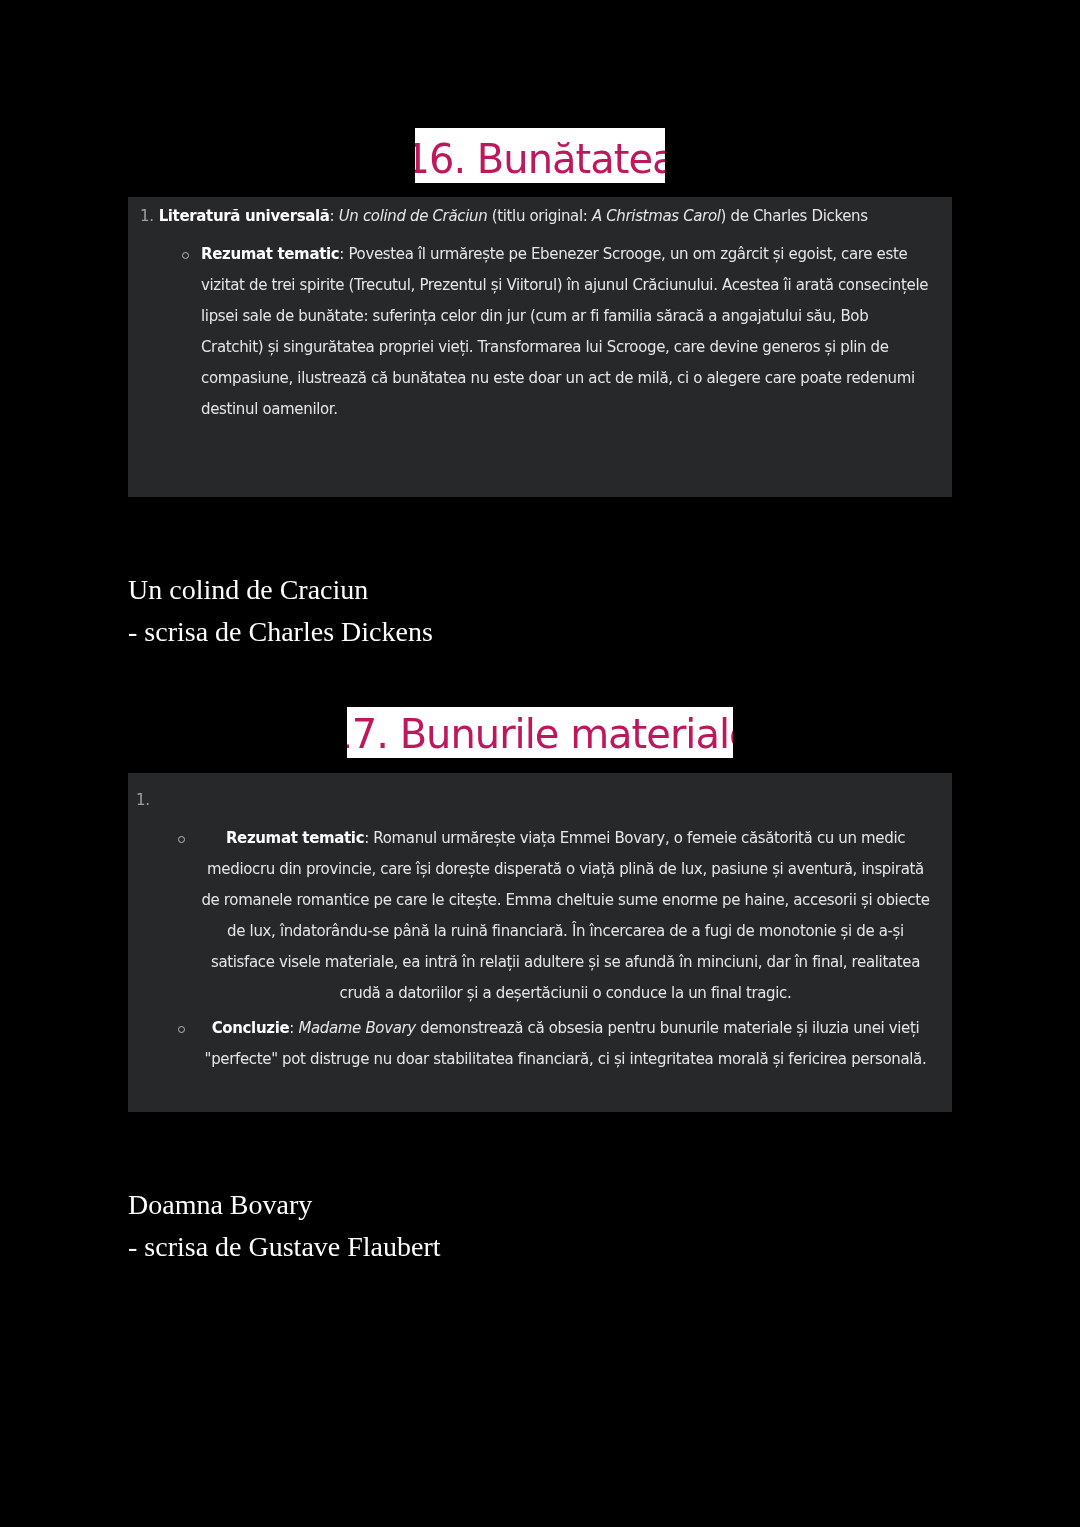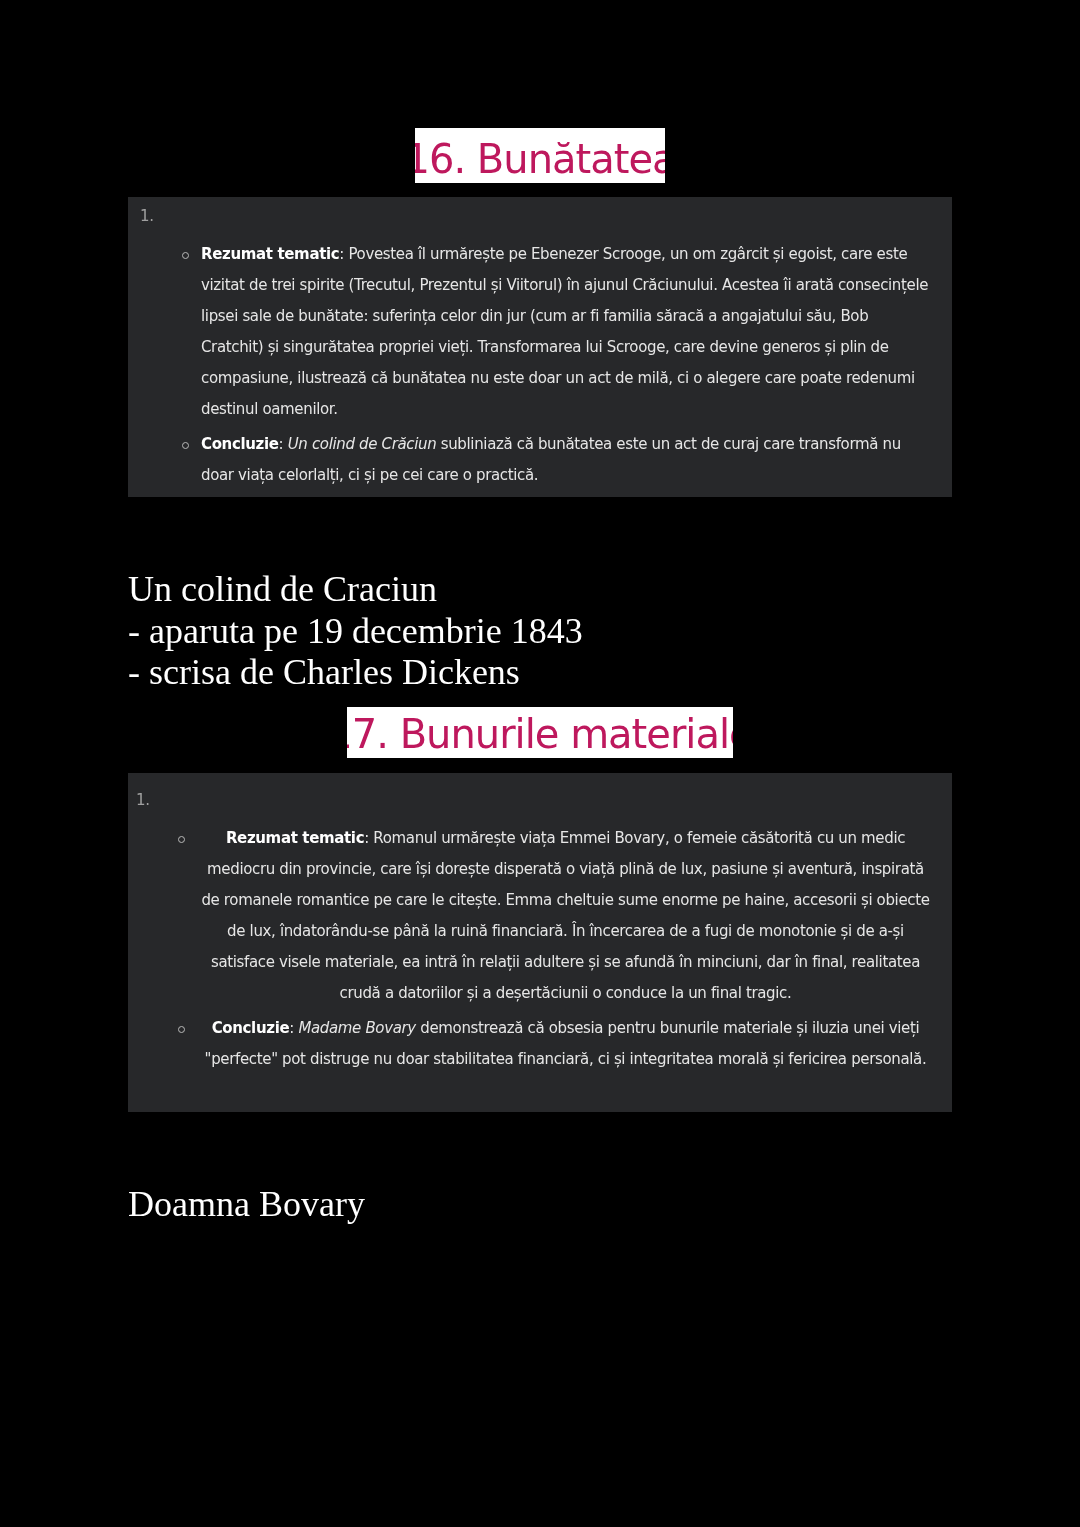--- a/index.html
+++ b/index.html
@@ -77,54 +77,50 @@
       border: 1.2px solid #b8b8b8;
       border-radius: 50%;
     }
     .b { font-weight: bold; color: #ffffff; }
     .i { font-style: italic; }
     .note {
       position: absolute;
       left: 128px;
       color: #ffffff;
       font-family: "Liberation Serif", serif;
-      font-size: 36px;
+      font-size: 28px;
       line-height: 41.5px;
       white-space: nowrap;
     }
     #note16 { top: 569px; }
     #note17 { top: 1184px; }
     .note-line { display: block; }
   </style>
 </head>
 <body>
 
 <div id="h16" class="heading-box">
   <span>16. Bunătatea</span>
 </div>
 
 <div id="card16" class="card">
   <div class="main-item">
     <span class="main-num">1.</span>
+    <span><span class="b">Literatură universală</span><span>: </span><span class="i">Un colind de Crăciun</span><span> (titlu original: </span><span class="i">A Christmas Carol</span><span>) de Charles Dickens</span></span>
   </div>
   <ul class="sub-list">
     <li class="sub-item">
       <span class="bullet"></span>
       <span class="b">Rezumat tematic</span><span>: Povestea îl urmărește pe Ebenezer Scrooge, un om zgârcit și egoist, care este vizitat de trei spirite (Trecutul, Prezentul și Viitorul) în ajunul Crăciunului. Acestea îi arată consecințele lipsei sale de bunătate: suferința celor din jur (cum ar fi familia săracă a angajatului său, Bob Cratchit) și singurătatea propriei vieți. Transformarea lui Scrooge, care devine generos și plin de compasiune, ilustrează că bunătatea nu este doar un act de milă, ci o alegere care poate redenumi destinul oamenilor.</span>
     </li>
-    <li class="sub-item">
-      <span class="bullet"></span>
-      <span class="b">Concluzie</span><span>: </span><span class="i">Un colind de Crăciun</span><span> subliniază că bunătatea este un act de curaj care transformă nu doar viața celorlalți, ci și pe cei care o practică.</span>
-    </li>
   </ul>
 </div>
 
 <div id="note16" class="note">
   <span class="note-line">Un colind de Craciun</span>
-  <span class="note-line">- aparuta pe 19 decembrie 1843</span>
   <span class="note-line">- scrisa de Charles Dickens</span>
 </div>
 
 <div id="h17" class="heading-box">
   <span>17. Bunurile materiale</span>
 </div>
 
 <div id="card17" class="card">
   <div class="main-item">
     <span class="main-num">1.</span>
@@ -136,13 +132,14 @@
     </li>
     <li class="sub-item">
       <span class="bullet"></span>
       <span class="b">Concluzie</span><span>: </span><span class="i">Madame Bovary</span><span> demonstrează că obsesia pentru bunurile materiale și iluzia unei vieți "perfecte" pot distruge nu doar stabilitatea financiară, ci și integritatea morală și fericirea personală.</span>
     </li>
   </ul>
 </div>
 
 <div id="note17" class="note">
   <span class="note-line">Doamna Bovary</span>
+  <span class="note-line">- scrisa de Gustave Flaubert</span>
 </div>
 
 </body></html>

